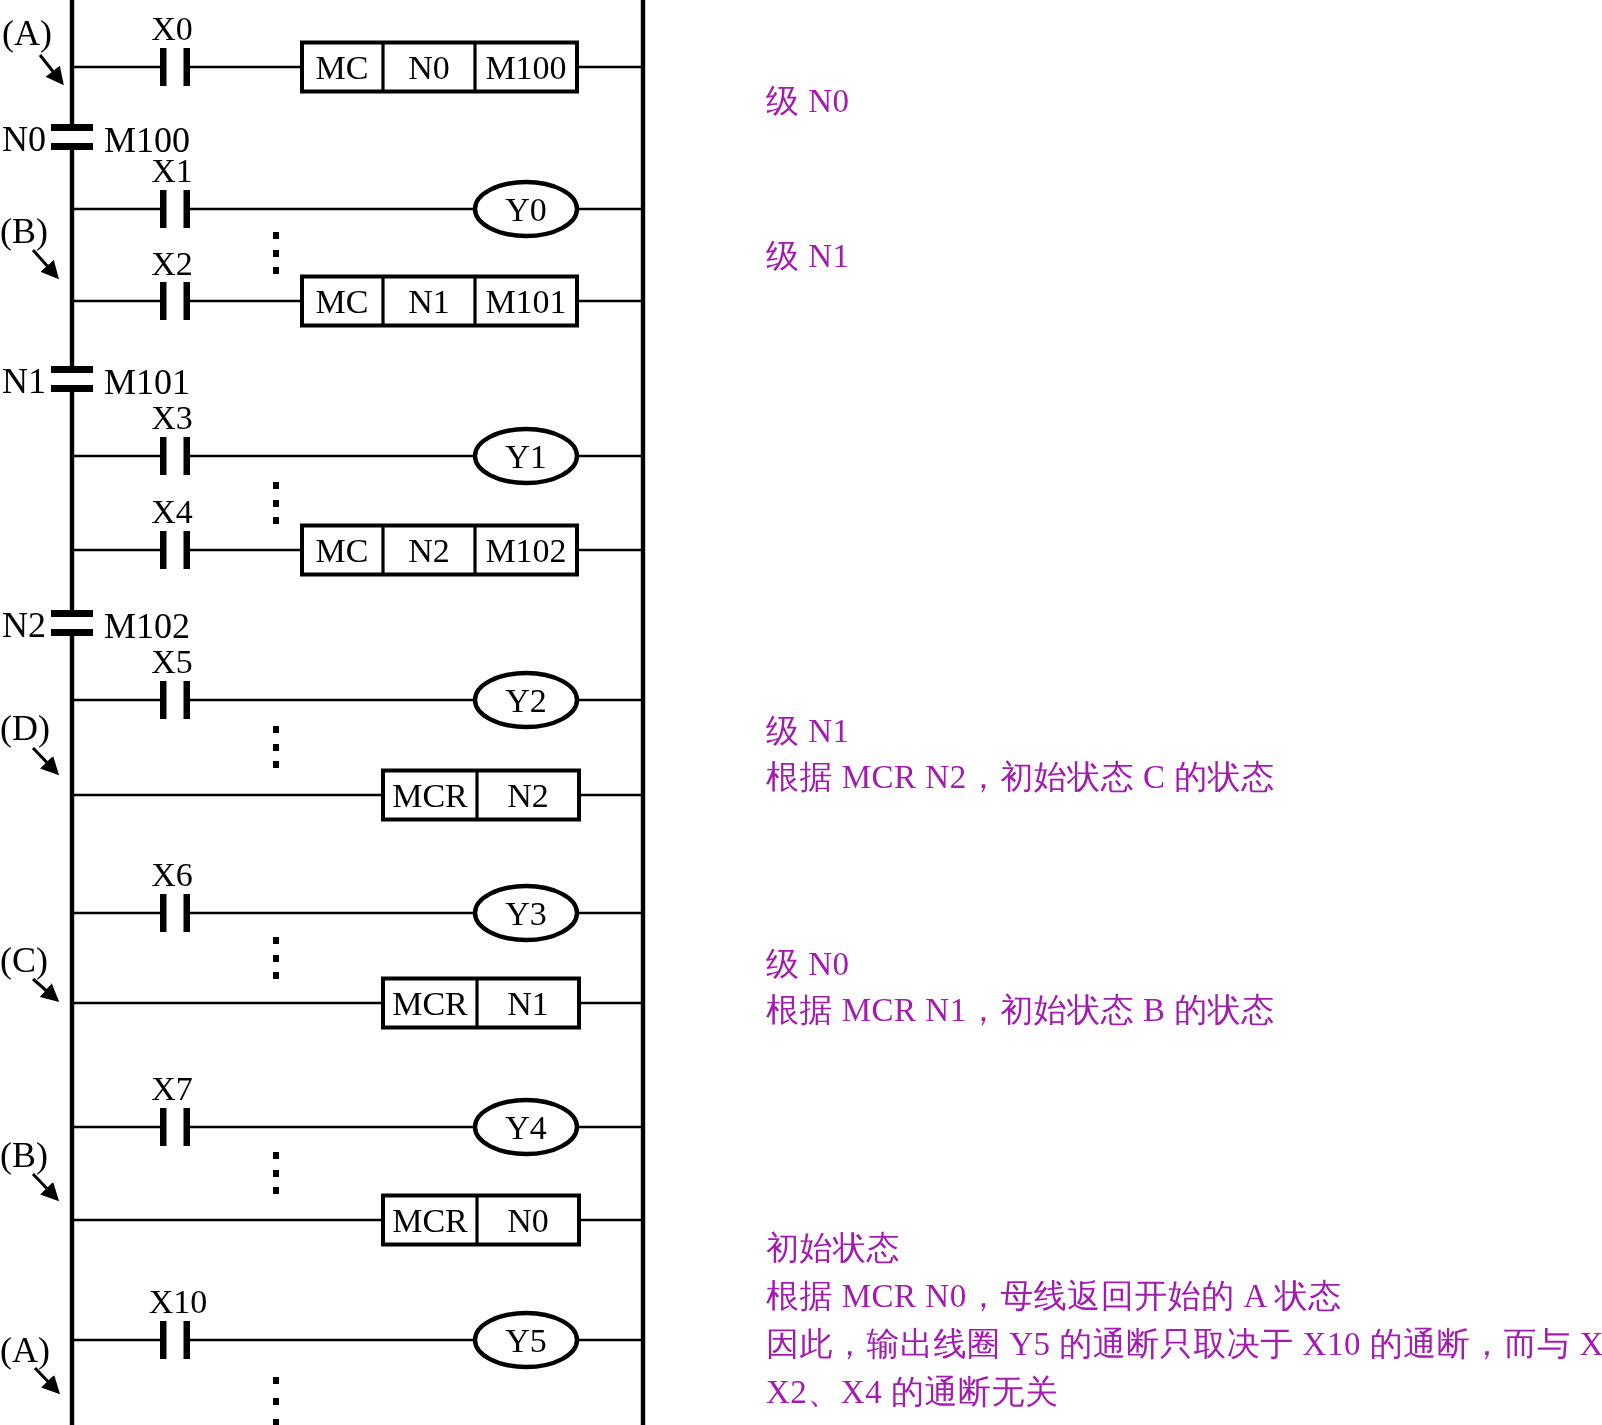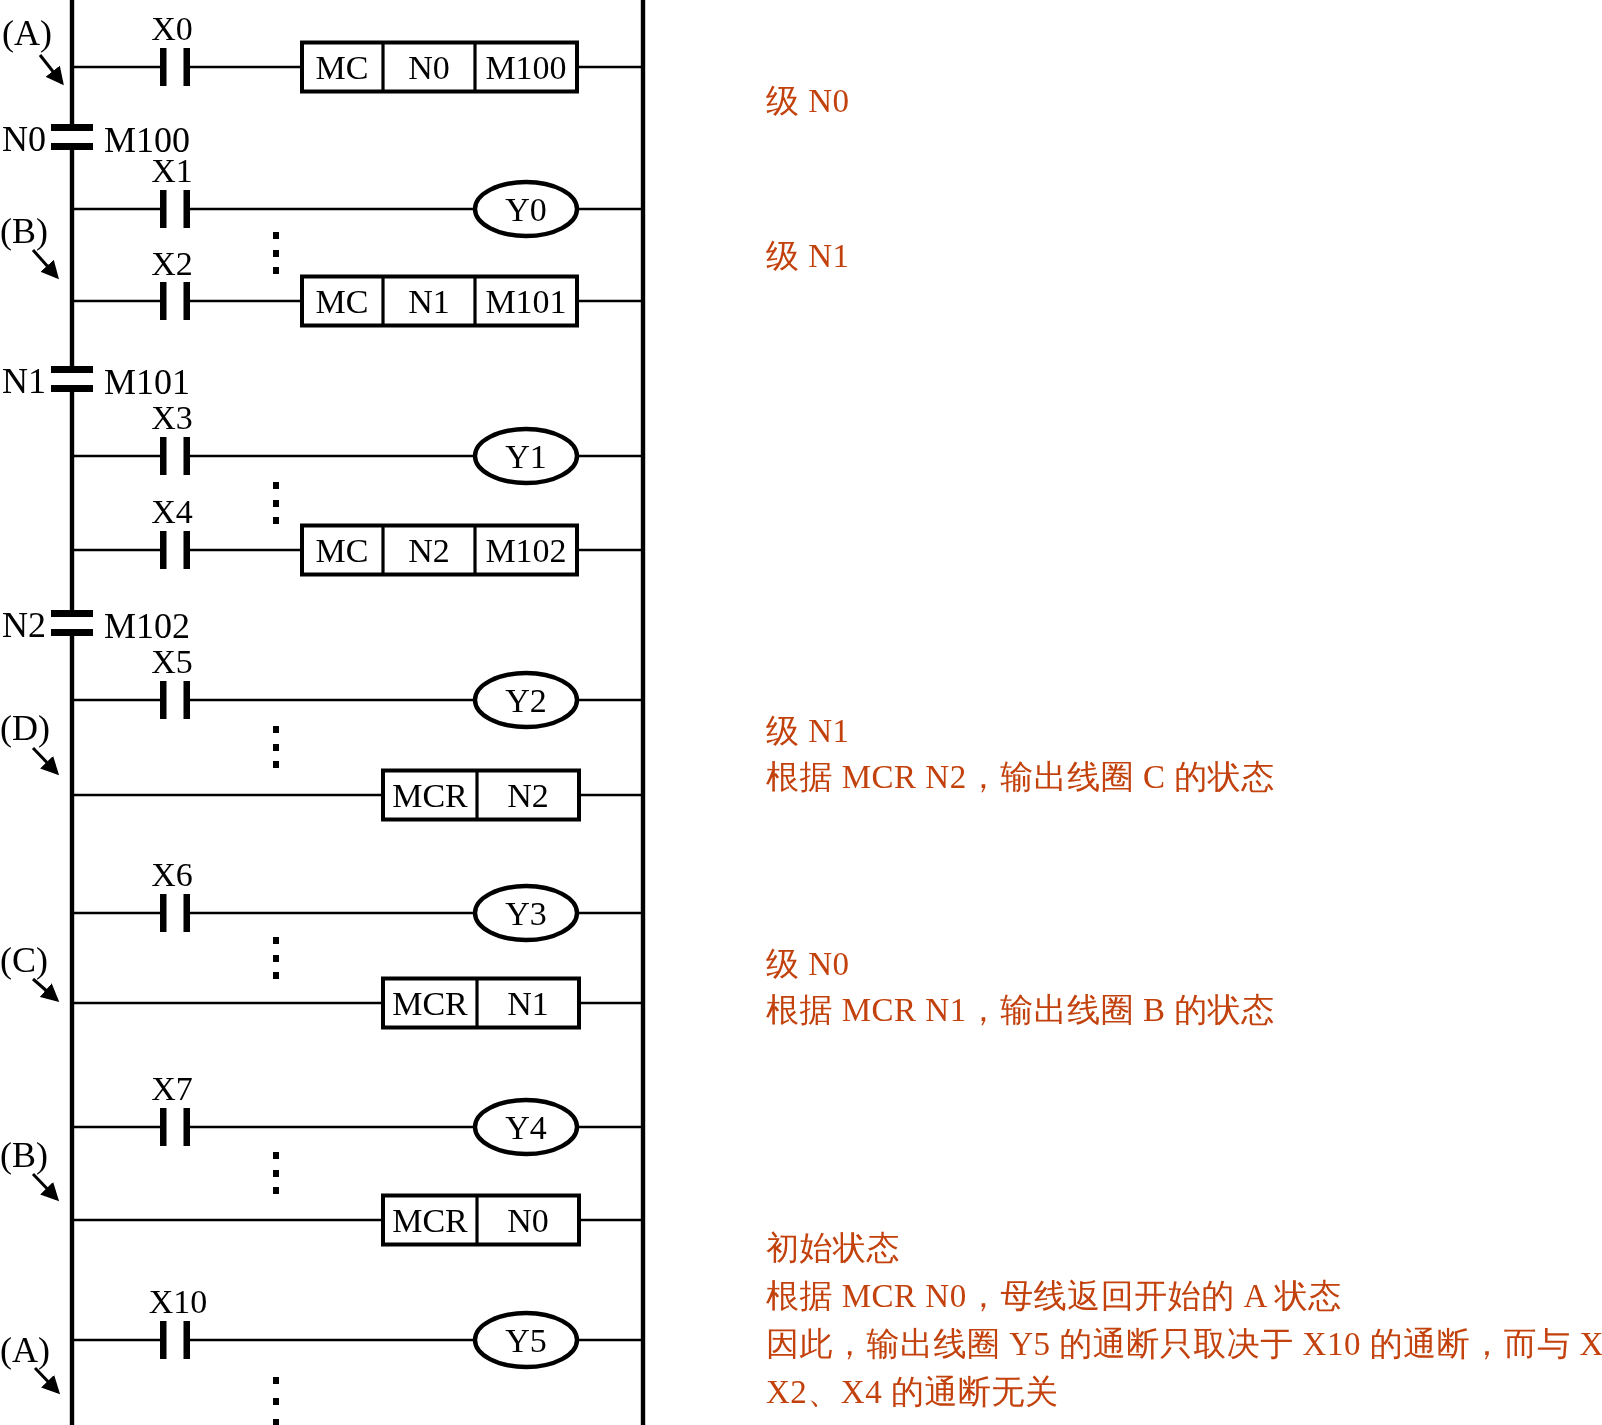--- a/index.html
+++ b/index.html
@@ -17,21 +17,21 @@
   .divider{stroke:#000;stroke-width:3.2;}
   .coil{fill:none;stroke:#000;stroke-width:4.4;}
   .arrow{stroke:#000;stroke-width:3;fill:none;}
   .dot{fill:#000;}
   .t34{font-size:34px;}
   .t36{font-size:36px;}
   .mid{text-anchor:middle;}
   .notes{position:absolute;left:0;top:0;width:1602px;height:1425px;}
   .note{
     position:absolute;left:766px;font-size:33px;line-height:46px;
-    white-space:nowrap;color:#c2410c;letter-spacing:0.5px;
+    white-space:nowrap;color:#a21caf;letter-spacing:0.5px;
   }
   .note--tall{line-height:48px;}
 </style>
 </head>
 <body>
 
 <div class="stage">
 
   <svg class="ladder-svg" width="700" height="1425" viewBox="0 0 700 1425">
     <defs>
@@ -267,25 +267,25 @@
     <div class="note" style="top:78px">
       <div>级 N0</div>
     </div>
     <div class="note" style="top:233px">
       <div>级 N1</div>
     </div>
     <div class="note" style="top:452px">
     </div>
     <div class="note" style="top:708px">
       <div>级 N1</div>
-      <div>根据 MCR N2，输出线圈 C 的状态</div>
+      <div>根据 MCR N2，初始状态 C 的状态</div>
     </div>
     <div class="note" style="top:941px">
       <div>级 N0</div>
-      <div>根据 MCR N1，输出线圈 B 的状态</div>
+      <div>根据 MCR N1，初始状态 B 的状态</div>
     </div>
     <div class="note note--tall" style="top:1224px">
       <div>初始状态</div>
       <div>根据 MCR N0，母线返回开始的 A 状态</div>
       <div>因此，输出线圈 Y5 的通断只取决于 X10 的通断，而与 X0、</div>
       <div>X2、X4 的通断无关</div>
     </div>
   </div>
 
 </div>

